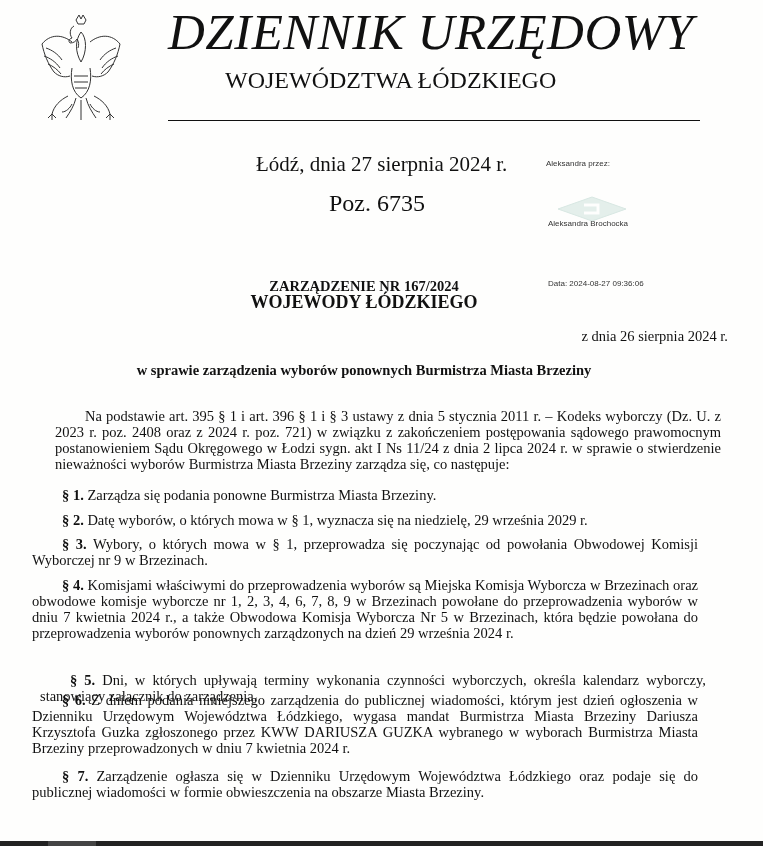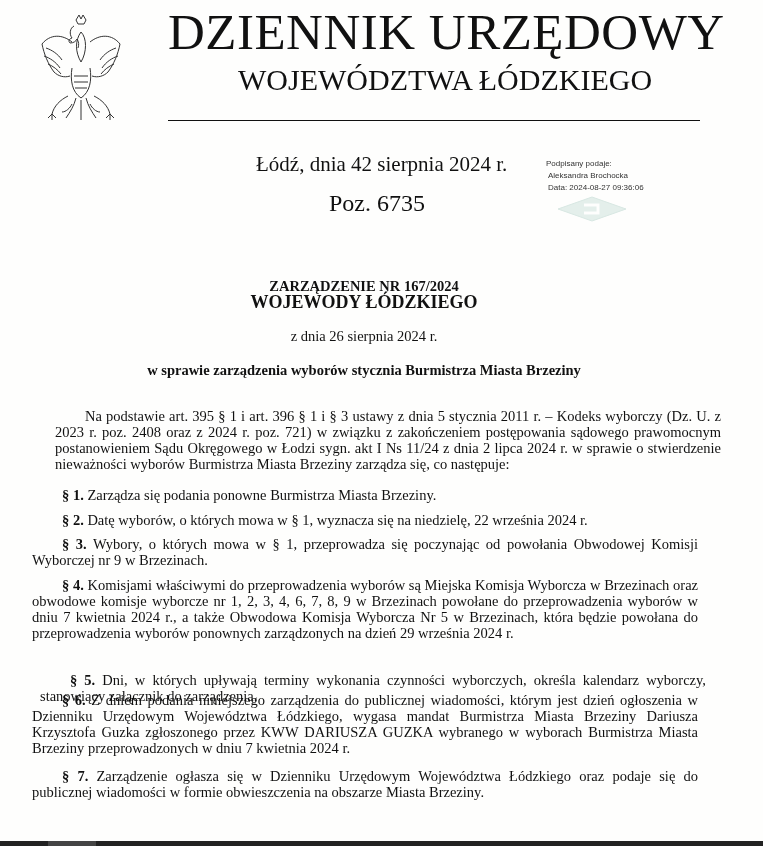--- a/index.html
+++ b/index.html
@@ -4,37 +4,37 @@
   <style>
     html, body { margin: 0; padding: 0; }
     body {
       width: 763px; height: 846px; overflow: hidden;
       background: #fefefd; position: relative;
       font-family: "Liberation Serif", serif; color: #111;
     }
     .emblem { position: absolute; left: 38px; top: 12px; width: 86px; height: 115px; }
     .mast-title {
       position: absolute; left: 168px; top: 2px; width: 560px;
-      font-size: 51px; letter-spacing: 0.5px; line-height: 60px; white-space: nowrap;
+      font-size: 51px; letter-spacing: 0.5px; line-height: 60px; white-space: nowrap; font-style: italic;
     }
     .mast-sub {
       position: absolute; left: 225px; top: 60px;
-      font-size: 30px; line-height: 40px; white-space: nowrap; margin-left: 13px;
+      font-size: 24px; line-height: 40px; white-space: nowrap;
     }
     .mast-rule { position: absolute; left: 168px; top: 120px; width: 532px; height: 0; border-top: 1.5px solid #111; }
     .place-date { position: absolute; left: 256px; top: 152px; font-size: 21px; white-space: nowrap; }
     .position { position: absolute; left: 329px; top: 190px; font-size: 24px; white-space: nowrap; }
     .sig { position: absolute; left: 546px; top: 158px; font-family: "Liberation Sans", sans-serif; font-size: 8px; line-height: 12px; color: #333; }
     .sig div { white-space: nowrap; }
-    .sig .l2, .sig .l3 { padding-left: 2px; }
+    .sig .l2, .sig .l3 { padding-left: 2px; margin-top: 48px; }
     .sig-logo { position: absolute; left: 554px; top: 196px; width: 76px; height: 26px; opacity: 0.55; }
     .center { position: absolute; left: 0; width: 728px; text-align: center; white-space: nowrap; }
     .dec-title { top: 278px; font-size: 14.5px; font-weight: bold; line-height: 16px; }
     .dec-title2 { top: 294px; font-size: 18px; font-weight: bold; line-height: 16px; }
-    .dec-date { top: 328px; font-size: 14.5px; }
+    .dec-date { top: 328px; font-size: 14.5px; text-align: right; }
     .dec-subject { top: 362px; font-size: 14.5px; font-weight: bold; }
     .body { position: absolute; left: 32px; width: 666px; font-size: 14.5px; line-height: 16px; text-align: justify; }
     .body p { margin: 0; text-indent: 30px; text-align: justify; }
     .b { font-weight: bold; }
     .bottom-bar { position: absolute; left: 0; top: 841px; width: 763px; height: 5px; background: #222; }
     .bottom-bar .thumb { position: absolute; left: 48px; top: 0; width: 48px; height: 5px; background: #444; }
   </style>
 </head>
 <body>
 
@@ -53,47 +53,47 @@
     <path d="M14 102 l-4 4 M14 102 l0 6 M14 102 l4 4 M72 102 l-4 4 M72 102 l0 6 M72 102 l4 4"></path>
     <path d="M38 86 c-2 8 -6 14 -10 20 M43 88 v20 M48 86 c2 8 6 14 10 20"></path>
     <path d="M34 92 c-2 4 -6 8 -10 8 M52 92 c2 4 6 8 10 8"></path>
   </g>
 </svg>
 
 <div class="mast-title">DZIENNIK URZĘDOWY</div>
 <div class="mast-sub">WOJEWÓDZTWA ŁÓDZKIEGO</div>
 <div class="mast-rule"></div>
 
-<div class="place-date">Łódź, dnia 42 sierpnia 2024 r.</div>
+<div class="place-date">Łódź, dnia 27 sierpnia 2024 r.</div>
 <div class="position">Poz. 6735</div>
 
 <div class="sig">
-  <div class="l1">Podpisany podaje:</div>
+  <div class="l1">Aleksandra przez:</div>
   <div class="l2">Aleksandra Brochocka</div>
   <div class="l3">Data: 2024-08-27 09:36:06</div>
 </div>
 <svg class="sig-logo" viewBox="0 0 76 26">
   <path d="M4 13 L38 1 L72 13 L38 25 Z" fill="#cfe3dd" stroke="#b8d4cc" stroke-width="1"></path>
   <path d="M30 9 h14 v8 h-14" fill="none" stroke="#fefefd" stroke-width="3"></path>
 </svg>
 
 <div class="center dec-title">ZARZĄDZENIE NR 167/2024</div>
 <div class="center dec-title2">WOJEWODY ŁÓDZKIEGO</div>
 <div class="center dec-date">z dnia 26 sierpnia 2024 r.</div>
-<div class="center dec-subject">w sprawie zarządzenia wyborów stycznia Burmistrza Miasta Brzeziny</div>
+<div class="center dec-subject">w sprawie zarządzenia wyborów ponownych Burmistrza Miasta Brzeziny</div>
 
 <div class="body" style="top:408px;margin-left:23px;">
   <p>Na podstawie art. 395 § 1 i art. 396 § 1 i § 3 ustawy z dnia 5 stycznia 2011 r. – Kodeks wyborczy (Dz. U. z 2023 r. poz. 2408 oraz z 2024 r. poz. 721) w związku z zakończeniem postępowania sądowego prawomocnym postanowieniem Sądu Okręgowego w Łodzi sygn. akt I Ns 11/24 z dnia 2 lipca 2024 r. w sprawie o stwierdzenie nieważności wyborów Burmistrza Miasta Brzeziny zarządza się, co następuje:</p>
 </div>
 
 <div class="body" style="top:487px;">
   <p><span class="b">§ 1.</span><span> Zarządza się podania ponowne Burmistrza Miasta Brzeziny.</span></p>
 </div>
 <div class="body" style="top:512px;">
-  <p><span class="b">§ 2.</span><span> Datę wyborów, o których mowa w § 1, wyznacza się na niedzielę, 22 września 2024 r.</span></p>
+  <p><span class="b">§ 2.</span><span> Datę wyborów, o których mowa w § 1, wyznacza się na niedzielę, 29 września 2029 r.</span></p>
 </div>
 <div class="body" style="top:536px;">
   <p><span class="b">§ 3.</span><span> Wybory, o których mowa w § 1, przeprowadza się poczynając od powołania Obwodowej Komisji Wyborczej nr 9 w Brzezinach.</span></p>
 </div>
 <div class="body" style="top:577px;">
   <p><span class="b">§ 4.</span><span> Komisjami właściwymi do przeprowadzenia wyborów są Miejska Komisja Wyborcza w Brzezinach oraz obwodowe komisje wyborcze nr 1, 2, 3, 4, 6, 7, 8, 9 w Brzezinach powołane do przeprowadzenia wyborów w dniu 7 kwietnia 2024 r., a także Obwodowa Komisja Wyborcza Nr 5 w Brzezinach, która będzie powołana do przeprowadzenia wyborów ponownych zarządzonych na dzień 29 września 2024 r.</span></p>
 </div>
 <div class="body" style="top:672px;margin-left:8px;">
   <p><span class="b">§ 5.</span><span> Dni, w których upływają terminy wykonania czynności wyborczych, określa kalendarz wyborczy, stanowiący załącznik do zarządzenia.</span></p>
 </div>

